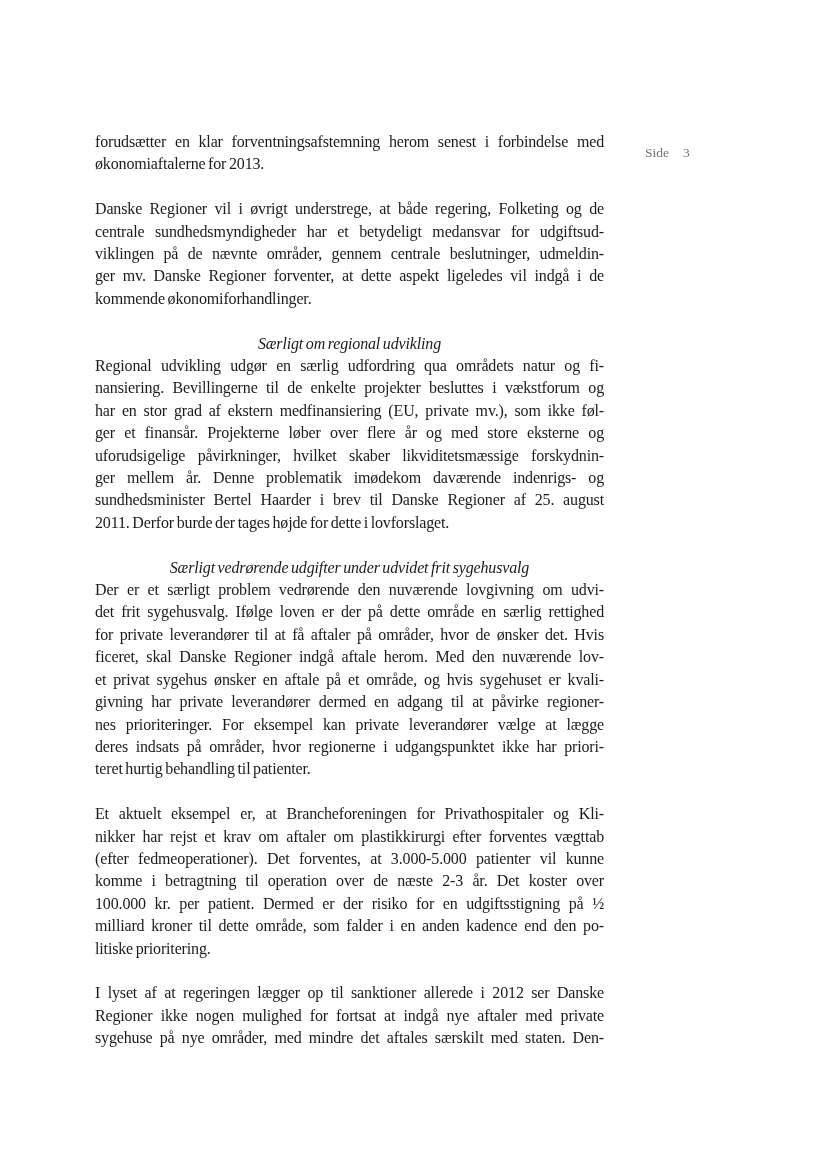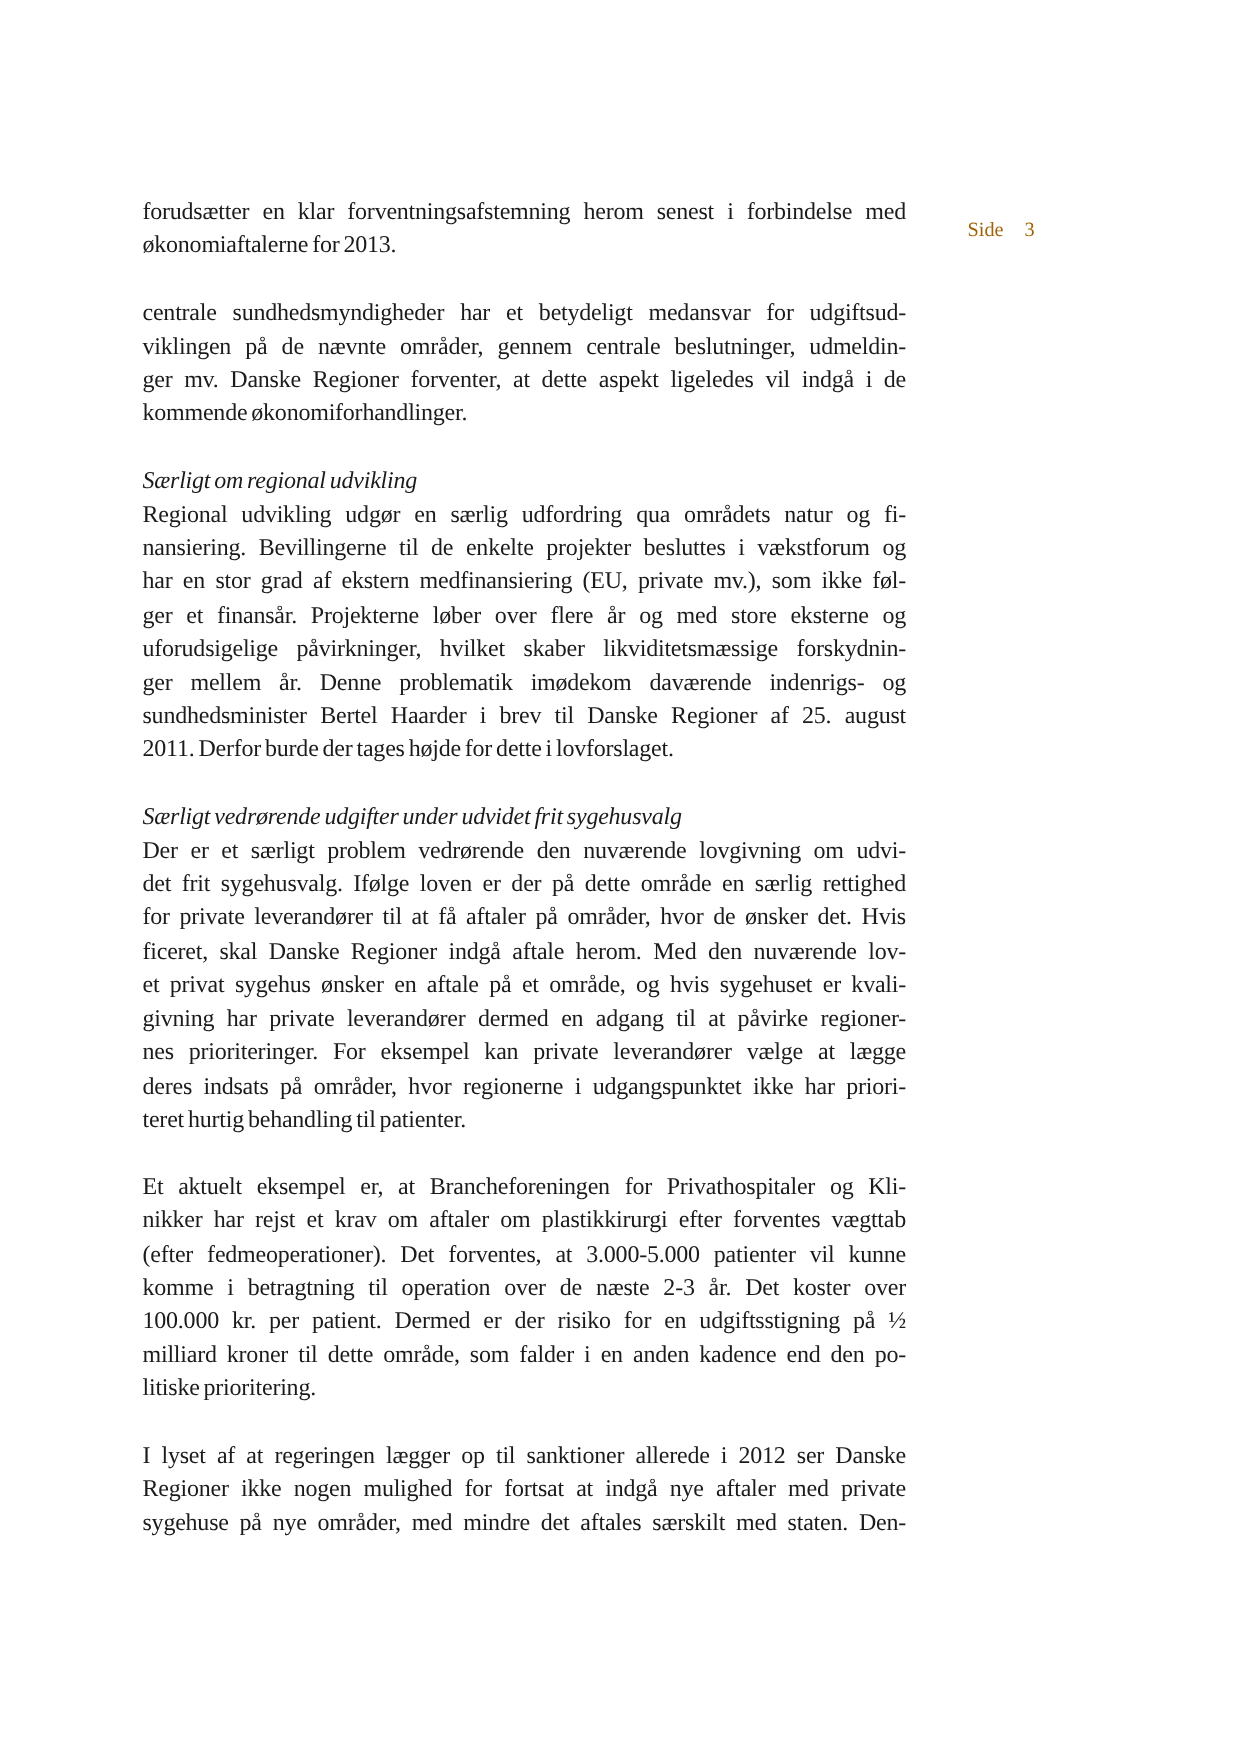--- a/index.html
+++ b/index.html
@@ -13,21 +13,21 @@
     height: 1169px;
     background: #ffffff;
     overflow: hidden;
     color: #1b1b1b;
   }
   .side-ref {
     position: absolute;
     left: 645px;
     top: 145px;
     font-size: 13.5px;
-    color: #a16207;
+    color: #737373;
     white-space: nowrap;
   }
   .side-ref .num { margin-left: 14px; }
   .text-column {
     position: absolute;
     left: 95px;
     top: 131px;
     width: 509px;
     font-size: 16px;
     line-height: 22.4px;
@@ -42,36 +42,37 @@
   }
   .paragraph .line {
     text-align: justify;
     text-align-last: justify;
   }
   .paragraph .line.last {
     text-align: left;
     text-align-last: left;
   }
   .heading .line {
-    text-align: left;
+    text-align: center;
   }
 </style>
 </head>
 <body>
 
 <div class="page">
   <div class="side-ref">
     <span>Side</span><span class="num">3</span>
   </div>
   <div class="text-column">
       <div class="block paragraph">
         <div class="line">forudsætter en klar forventningsafstemning herom senest i forbindelse med</div>
         <div class="line last">økonomiaftalerne for 2013.</div>
       </div>
       <div class="block paragraph">
+        <div class="line">Danske Regioner vil i øvrigt understrege, at både regering, Folketing og de</div>
         <div class="line">centrale sundhedsmyndigheder har et betydeligt medansvar for udgiftsud-</div>
         <div class="line">viklingen på de nævnte områder, gennem centrale beslutninger, udmeldin-</div>
         <div class="line">ger mv. Danske Regioner forventer, at dette aspekt ligeledes vil indgå i de</div>
         <div class="line last">kommende økonomiforhandlinger.</div>
       </div>
       <div class="block heading">
         <div class="line last">Særligt om regional udvikling</div>
       </div>
       <div class="block paragraph">
         <div class="line">Regional udvikling udgør en særlig udfordring qua områdets natur og fi-</div>

